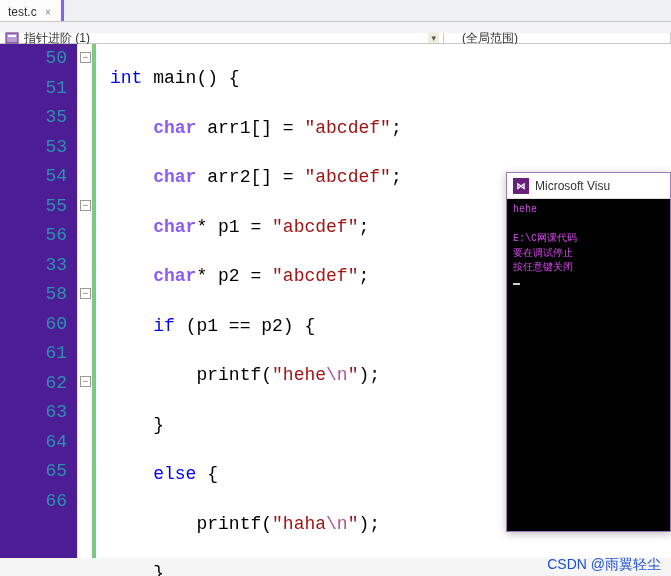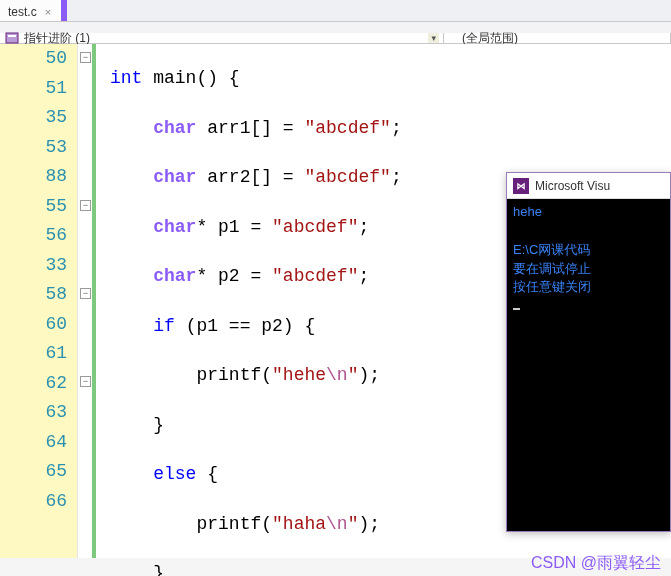--- a/index.html
+++ b/index.html
@@ -14,21 +14,21 @@
   }
   .tab-bar {
     height: 22px;
     background: #eef0f4;
     border-bottom: 1px solid #c8c8c8;
     display: flex;
     align-items: stretch;
   }
   .tab {
     background: #fcfcfc;
-    border-right: 6px solid #8b5cf6;
+    border-right: 3px solid #8b5cf6;
     padding: 2px 8px 0 8px;
     display: flex;
     align-items: center;
     gap: 6px;
     font-size: 12px;
     color: #333;
   }
   .tab .close-x {
     color: #888;
     font-size: 11px;
@@ -59,21 +59,21 @@
   .nav-text { flex: 1; font-size: 12px; color: #333; }
   .nav-arrow { color: #555; font-size: 9px; padding: 0 3px; background:#f0eedd; }
   .editor-wrap {
     position: absolute;
     top: 44px; left: 0; right: 0; bottom: 18px;
     background: #fff;
     display: flex;
   }
   .gutter {
     width: 78px;
-    background: #fef9c3;
+    background: #4c1d95;
     text-align: right;
     padding-right: 10px;
     color: #2b91af;
     font-family: Consolas, "Courier New", monospace;
     font-size: 18px;
     border-right: 1px solid #e6e6e6;
   }
   .outline-col {
     width: 18px;
     background: #fff;
@@ -137,38 +137,38 @@
     background: #68217a;
     color: #fff;
     display: inline-flex;
     align-items: center; justify-content: center;
     font-size: 9px;
     font-weight: bold;
   }
   .console-body {
     flex: 1;
     background: #000;
-    color: #3b82f6;
-    font-family: Liberation Sans, sans-serif;
-    font-size: 13px;
+    color: #d946ef;
+    font-family: Liberation Mono, monospace;
+    font-size: 10px;
     padding: 4px 6px;
     line-height: 1.45;
     white-space: pre;
     overflow: hidden;
   }
   .cursor {
     display: inline-block;
     width: 7px; height: 2px;
     background:#ccc;
   }
   .watermark {
     position: absolute;
     right: 10px; bottom: 2px;
-    font-size: 16px;
-    color: #8b5cf6;
+    font-size: 14px;
+    color: #1d4ed8;
   }
 </style>
 </head>
 <body>
 
 <div class="tab-bar">
   <div class="tab">
     <span>test.c</span>
     <span class="close-x">×</span>
   </div>
@@ -189,21 +189,21 @@
     <span class="nav-text" style="padding-left:14px">(全局范围)</span>
   </div>
 </div>
 
 <div class="editor-wrap">
   <div class="gutter">
     <div class="ln">50</div>
     <div class="ln">51</div>
     <div class="ln">35</div>
     <div class="ln">53</div>
-    <div class="ln">88</div>
+    <div class="ln">54</div>
     <div class="ln">55</div>
     <div class="ln">56</div>
     <div class="ln">33</div>
     <div class="ln">58</div>
     <div class="ln">60</div>
     <div class="ln">61</div>
     <div class="ln">62</div>
     <div class="ln">63</div>
     <div class="ln">64</div>
     <div class="ln">65</div>

